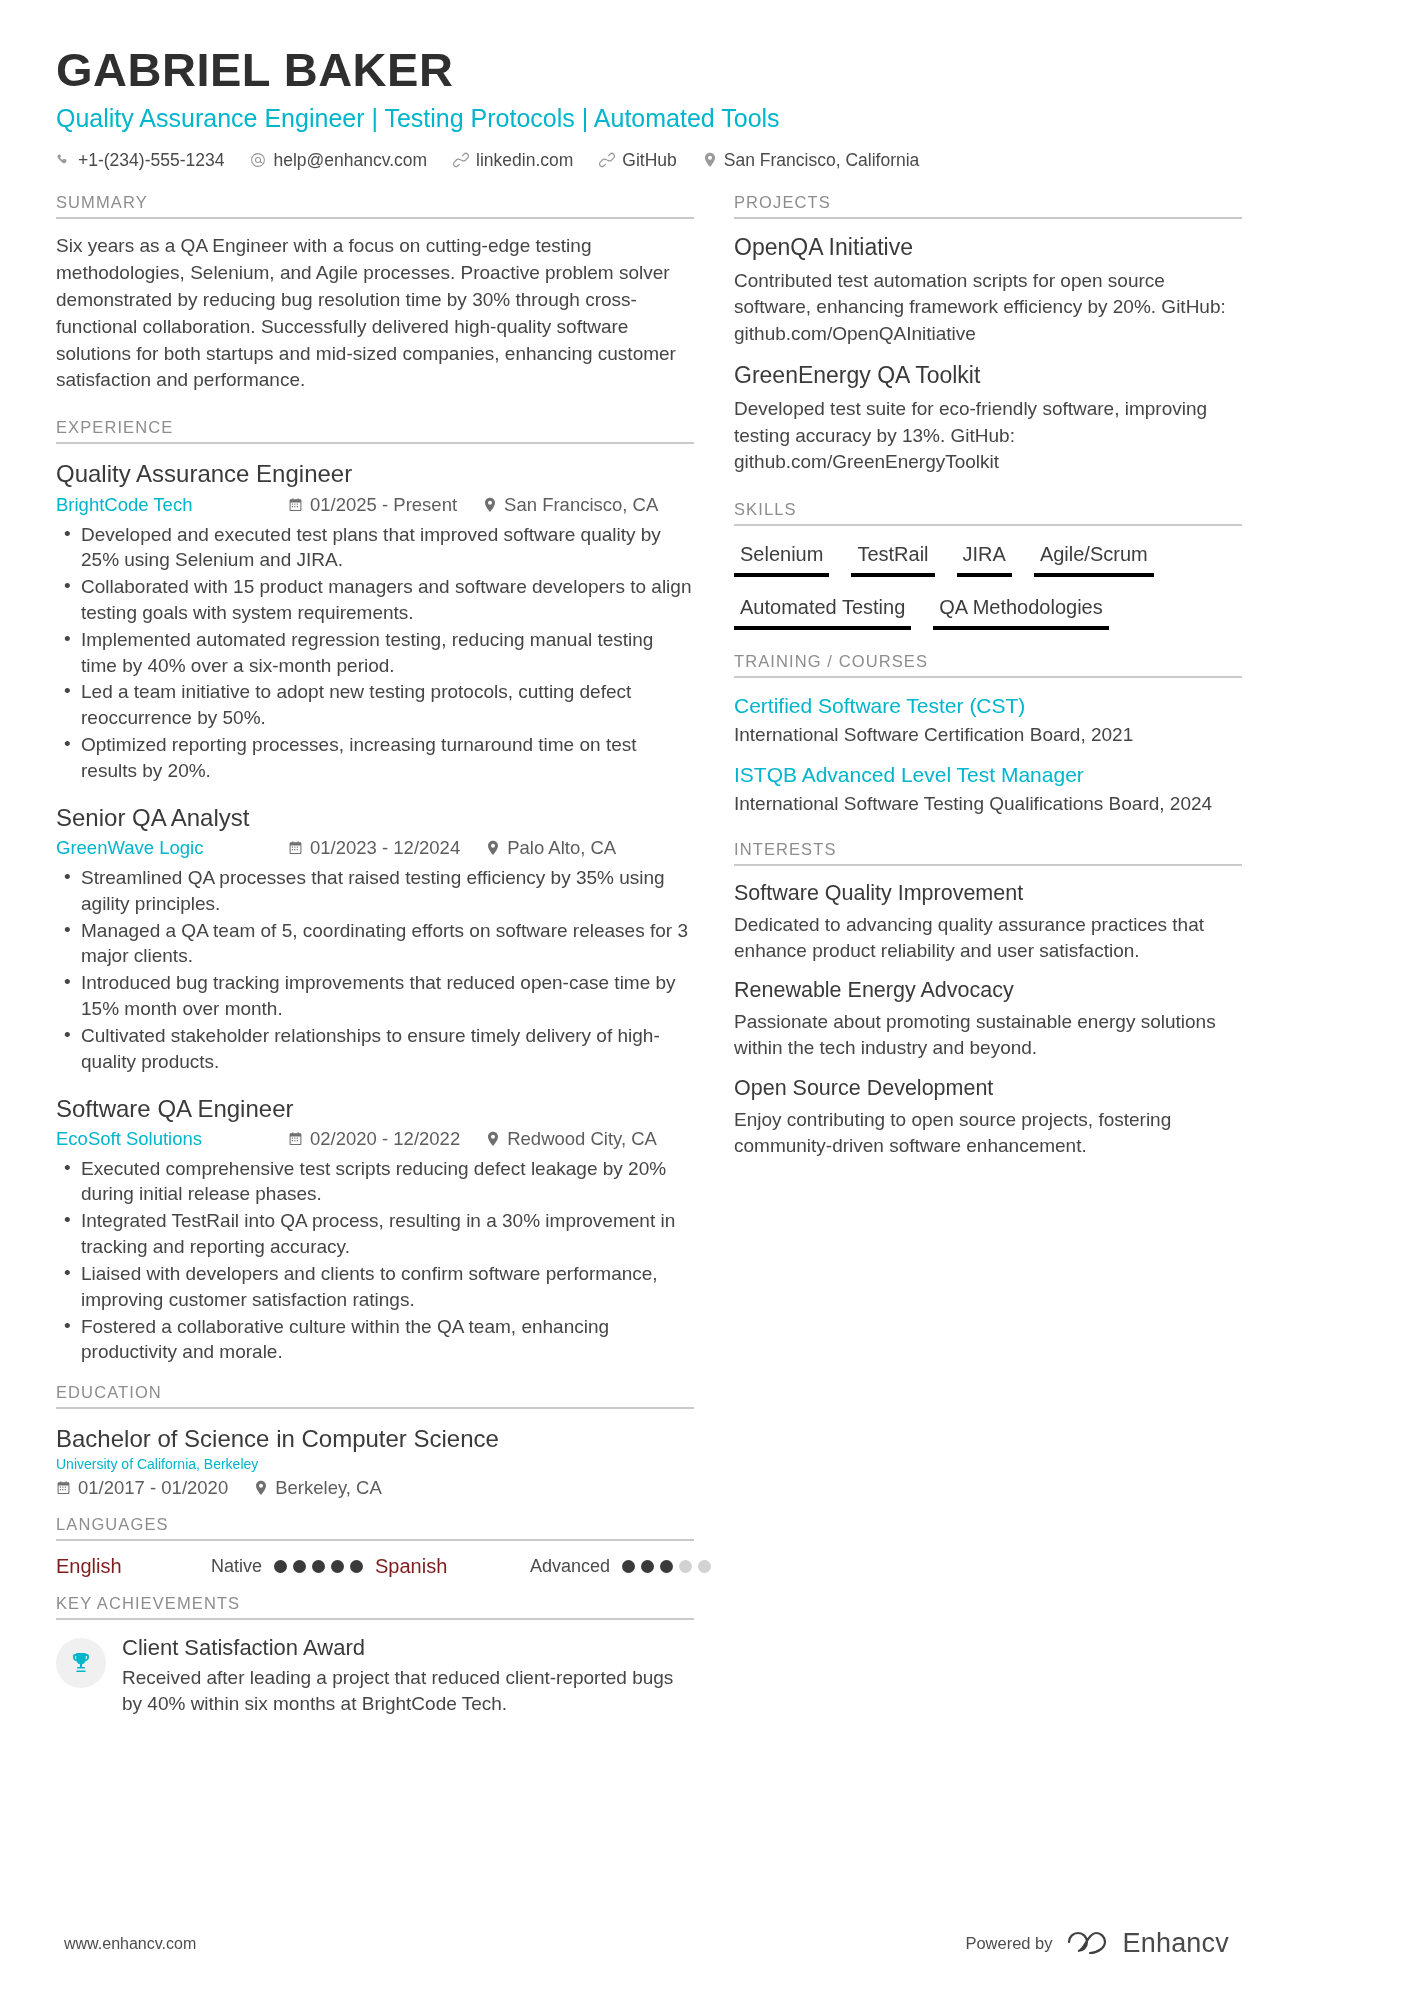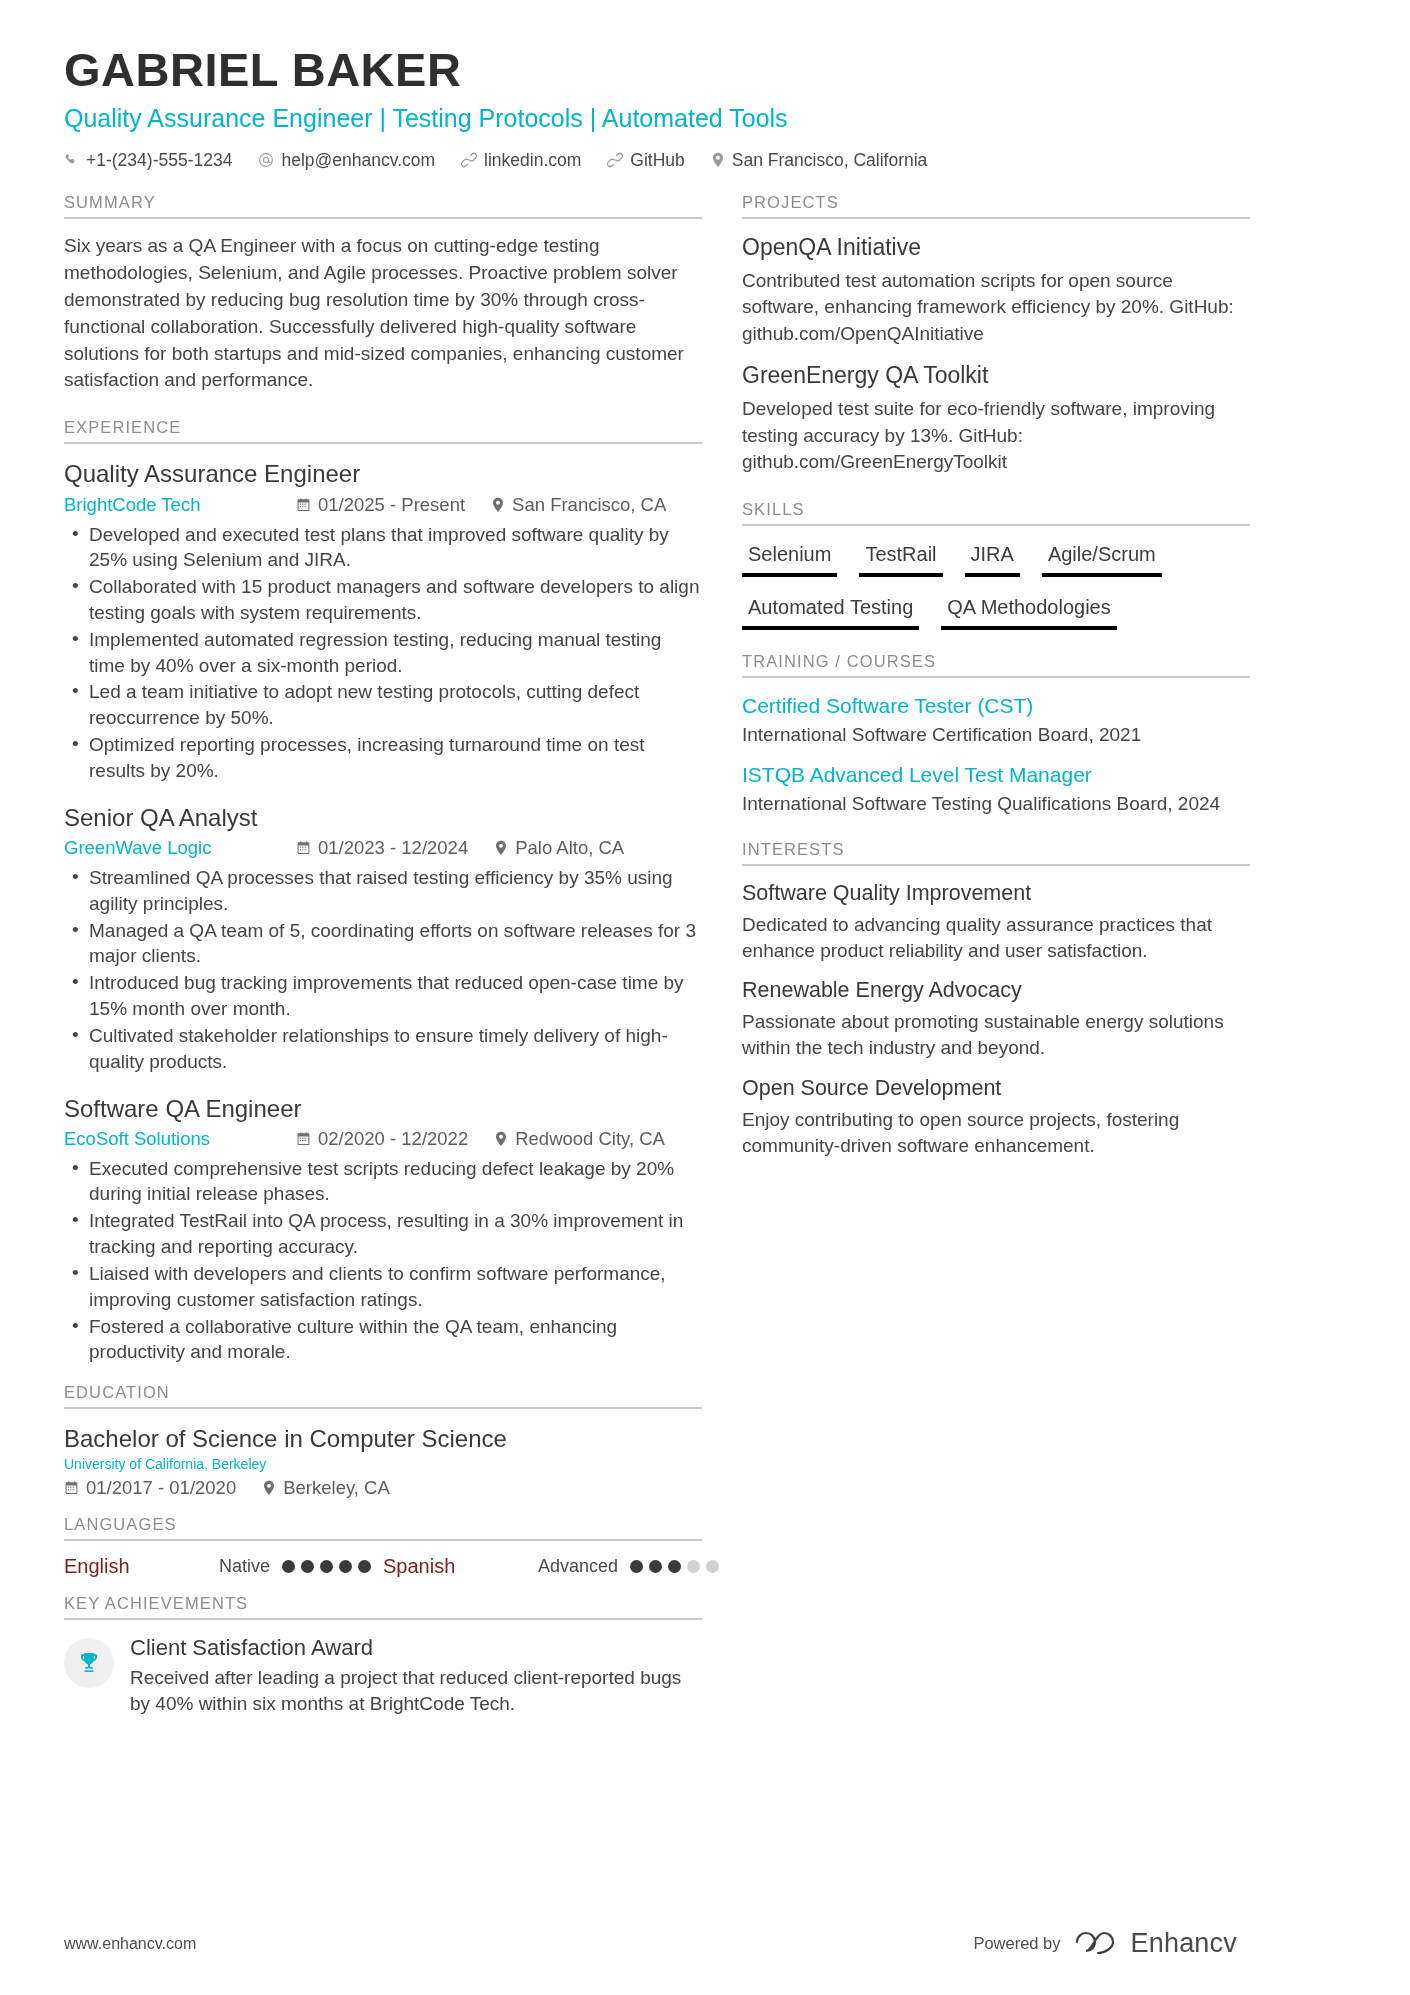--- a/index.html
+++ b/index.html
@@ -10,21 +10,20 @@
     font-family: "Liberation Sans", sans-serif;
     color: #3a3a3a;
     -webkit-font-smoothing: antialiased;
   }
   .page {
     position: relative;
     width: 1285px;
     height: 1995px;
     background: #fff;
     padding: 44px 56px 17px 56px;
-    margin-left: 8px;
   }
 
   
   .name {
     font-size: 47px;
     font-weight: bold;
     letter-spacing: 0.5px;
     color: #2f2f2f;
     line-height: 1.12;
   }
@@ -257,21 +256,21 @@
   }
   .interest-desc {
     font-size: 19px;
     color: #454545;
     line-height: 1.36;
   }
 
   
   .footer {
     position: absolute;
-    left: 56px;
+    left: 64px;
     right: 56px;
     bottom: 36px;
     display: flex;
     align-items: center;
     justify-content: space-between;
   }
   .footer-url { font-size: 16px; color: #4d4d4d; }
   .footer-right { display: flex; align-items: center; gap: 14px; }
   .powered { font-size: 16.5px; color: #4d4d4d; }
   .brand { display: flex; align-items: center; gap: 10px; }

